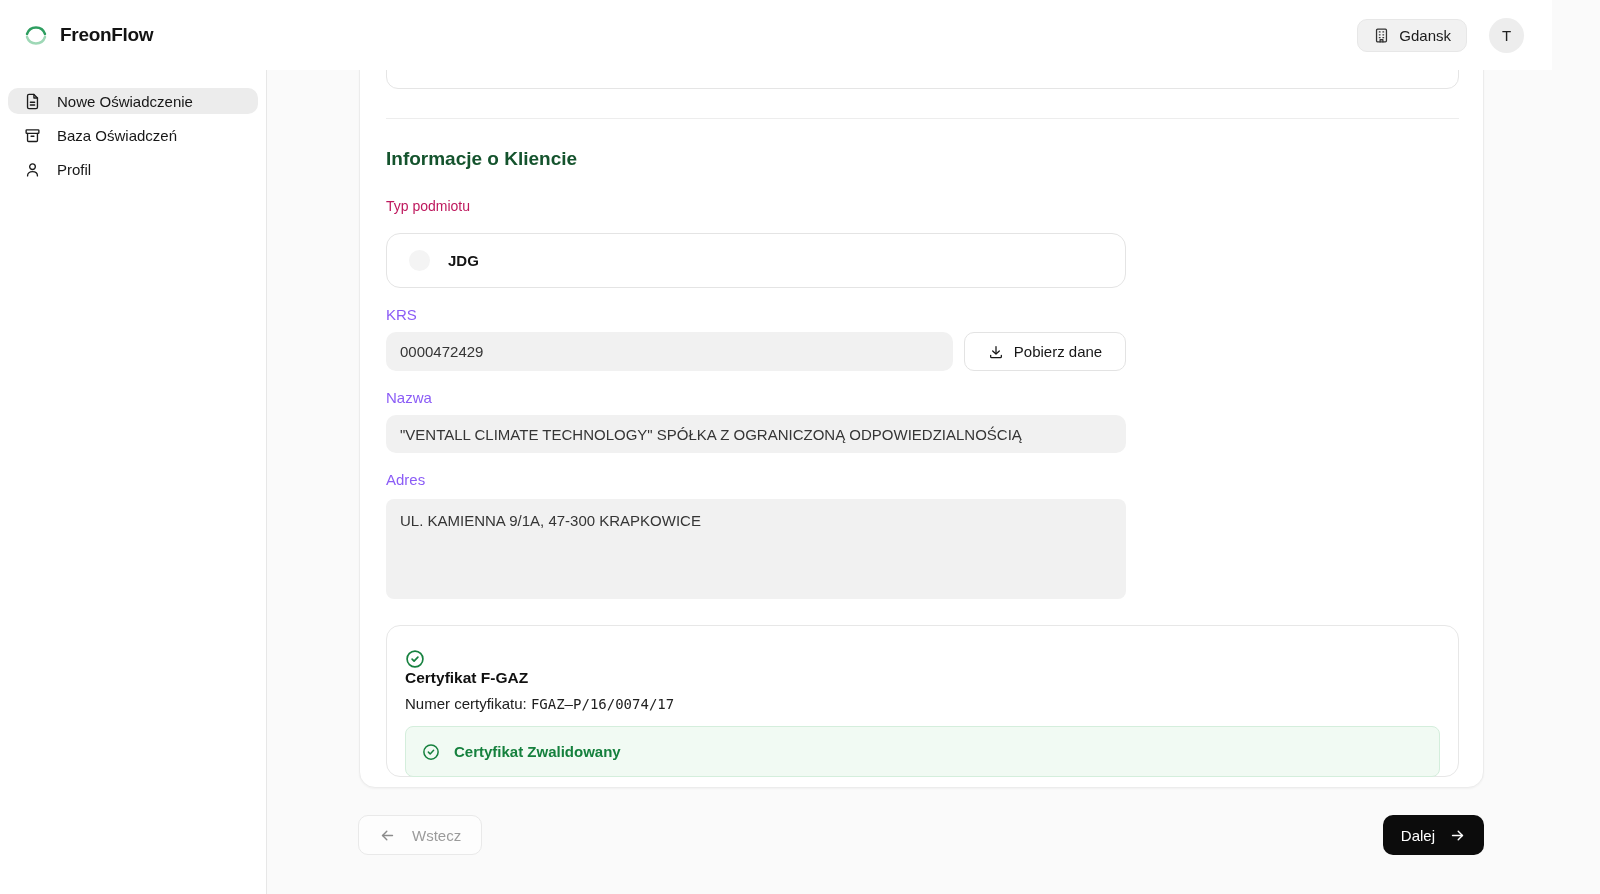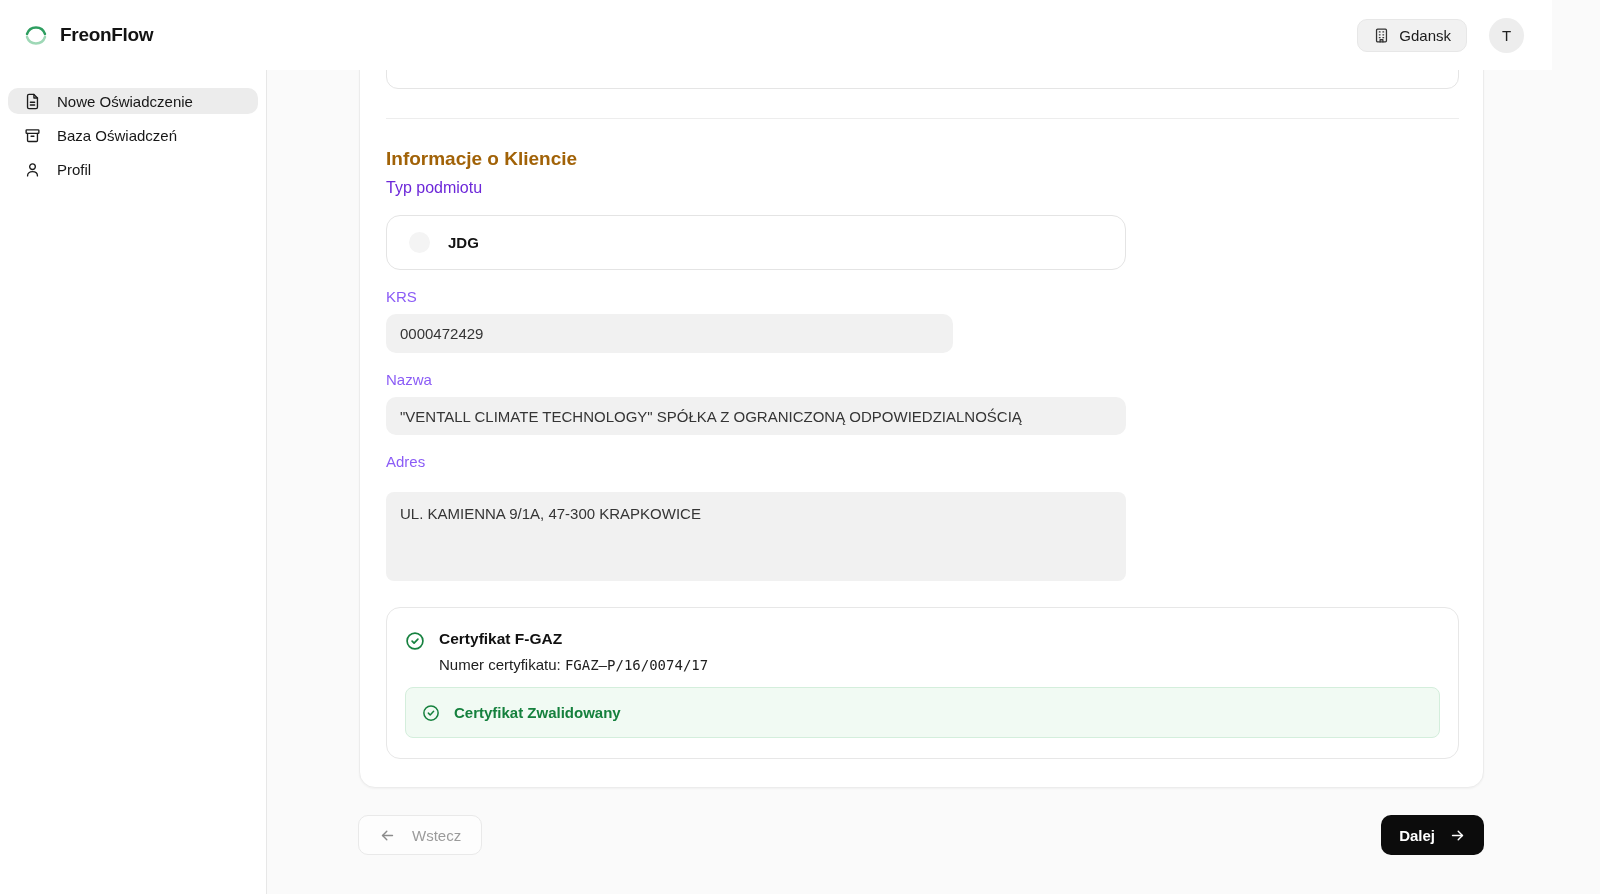--- a/index.html
+++ b/index.html
@@ -55,22 +55,22 @@
     position:absolute; left:91px; top:-280px; width:1125px; height:998px;
     background:#ffffff; border:1px solid #ececec; border-radius:16px;
     box-shadow:0 1px 2px rgba(0,0,0,0.04);
     padding:0 26px;
   }
   .partial-input {
     margin-top:128px; height:170px; width:1073px;
     background:#ffffff; border:1px solid #e5e5e5; border-radius:12px;
   }
   .divider { margin-top:29px; height:1px; width:1073px; background:#ededed; }
-  .section-title { margin-top:28px; font-size:19px; font-weight:700; line-height:23px; color:#a16207; }
-  .field-group-label { margin-top:8px; font-size:16px; font-weight:500; line-height:20px; color:#6d28d9; }
+  .section-title { margin-top:28px; font-size:19px; font-weight:700; line-height:23px; color:#14532d; }
+  .field-group-label { margin-top:26px; font-size:14px; font-weight:500; line-height:20px; color:#be185d; }
   .radio-row { margin-top:17px; display:flex; width:740px; }
   .radio-card {
     flex:1; height:55px; border-radius:14px;
     display:flex; align-items:center; gap:18px; padding:0 22px;
     cursor:pointer; background:#ffffff; border:1px solid #e4e4e4;
   }
   .radio-card.selected { background:#f4f4f4; border:2px solid #1a1a1a; padding:0 21px; }
   .radio-circle { width:21px; height:21px; border-radius:50%; background:#f4f4f4; }
   .radio-dot { width:10px; height:10px; border-radius:50%; background:#0d0d0d; margin:0 5px; }
   .radio-label { font-size:15px; font-weight:700; color:#141414; }
@@ -83,30 +83,30 @@
   }
   .krs-input { width:567px; height:39px; }
   .fetch-btn {
     width:162px; height:39px;
     background:#ffffff; border:1px solid #e3e3e3; border-radius:10px;
     display:flex; align-items:center; justify-content:center; gap:10px;
     font-size:15px; font-weight:500; color:#161616; cursor:pointer;
   }
   .name-input { margin-top:8px; width:740px; height:38px; }
   .addr-area {
-    margin-top:21px; width:740px; height:89px;
+    margin-top:10px; width:740px; height:100px;
     background:#f1f1f1; border-radius:8px;
     font-size:15px; color:#353535; padding:12px 14px; line-height:19px;
   }
   .cert-card {
     margin-top:26px; width:1073px; height:152px;
     background:#ffffff; border:1px solid #e7e7e7; border-radius:14px;
     padding:22px 18px 0 18px;
   }
-  .cert-head { display:flex; gap:14px; }
+  .cert-head { display:flex; gap:0;flex-direction:column; }
   .cert-texts { display:flex; flex-direction:column; gap:8px; }
   .cert-title { font-size:15.5px; font-weight:700; color:#101010; line-height:18px; }
   .cert-number-line { font-size:15px; color:#202020; }
   .cert-number-value { font-family:"DejaVu Sans Mono", monospace; font-size:14px; }
   .cert-banner {
     margin-top:14px; height:51px; width:1035px;
     background:#f1faf3; border:1px solid #d4eedc; border-radius:8px;
     display:flex; align-items:center; gap:14px; padding:0 16px;
   }
   .cert-banner-text { font-size:15px; font-weight:700; }
@@ -114,21 +114,21 @@
   .back-btn {
     position:absolute; left:90px; top:745px; height:40px; padding:0 20px;
     background:#fdfdfd; border:1px solid #e9e9e9; border-radius:10px;
     display:flex; align-items:center; gap:16px;
     font-size:15px; font-weight:500; color:#9b9b9b; cursor:pointer;
   }
   .next-btn {
     position:absolute; right:116px; top:745px; height:40px; padding:0 18px;
     background:#0c0c0c; border:none; border-radius:10px;
     display:flex; align-items:center; gap:14px;
-    font-size:15px; font-weight:700; color:#ffffff; cursor:pointer;
+    font-size:15px; font-weight:400; color:#ffffff; cursor:pointer;
   }
   svg { display:block; }
 </style>
 </head>
 <body>
 
 <div class="header">
   <div class="brand">
     <span>
       <svg width="28" height="28" viewBox="0 0 28 28" fill="none">
@@ -200,20 +200,30 @@
     <div class="radio-row">
       <div class="radio-card">
         <span class="radio-circle"></span>
         <span class="radio-label">JDG</span>
       </div>
     </div>
 
     <div class="field-label">KRS</div>
     <div class="krs-row">
       <div class="text-field krs-input">0000472429</div>
+      <button class="fetch-btn">
+        <span>
+          <svg width="16" height="16" viewBox="0 0 24 24" fill="none" stroke="#161616" stroke-width="1.9" stroke-linecap="round" stroke-linejoin="round">
+            <path d="M12 4v10"></path>
+            <path d="m7 10.5 5 4.5 5-4.5"></path>
+            <path d="M4 17v2a1.5 1.5 0 0 0 1.5 1.5h13A1.5 1.5 0 0 0 20 19v-2"></path>
+          </svg>
+        </span>
+        <span>Pobierz dane</span>
+      </button>
     </div>
 
     <div class="field-label">Nazwa</div>
     <div class="text-field name-input">"VENTALL CLIMATE TECHNOLOGY" SPÓŁKA Z OGRANICZONĄ ODPOWIEDZIALNOŚCIĄ</div>
 
     <div class="field-label">Adres</div>
     <div class="addr-area">UL. KAMIENNA 9/1A, 47-300 KRAPKOWICE</div>
 
     <div class="cert-card">
       <div class="cert-head">

